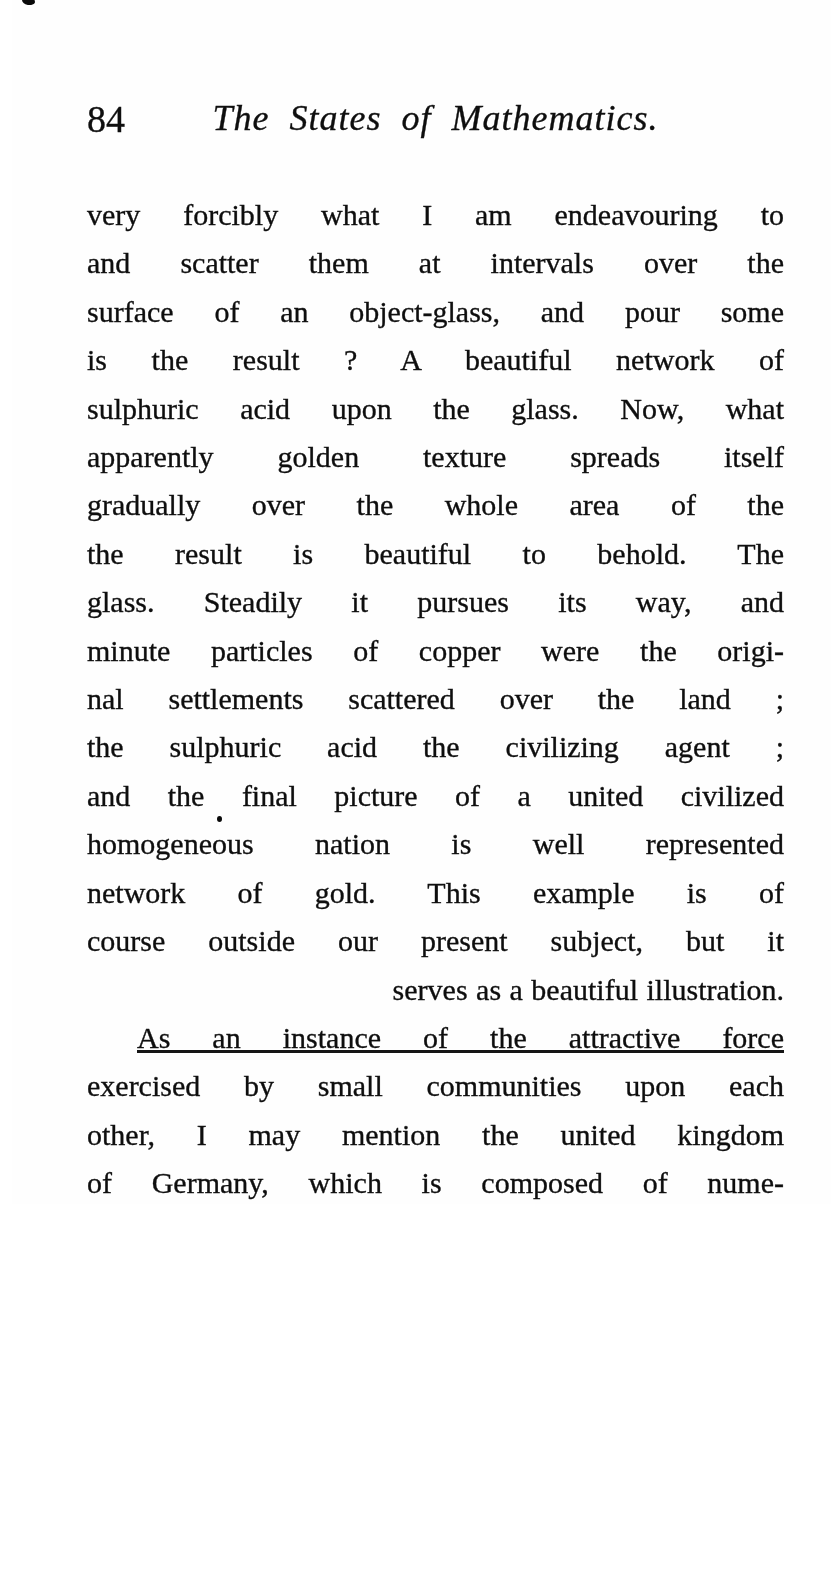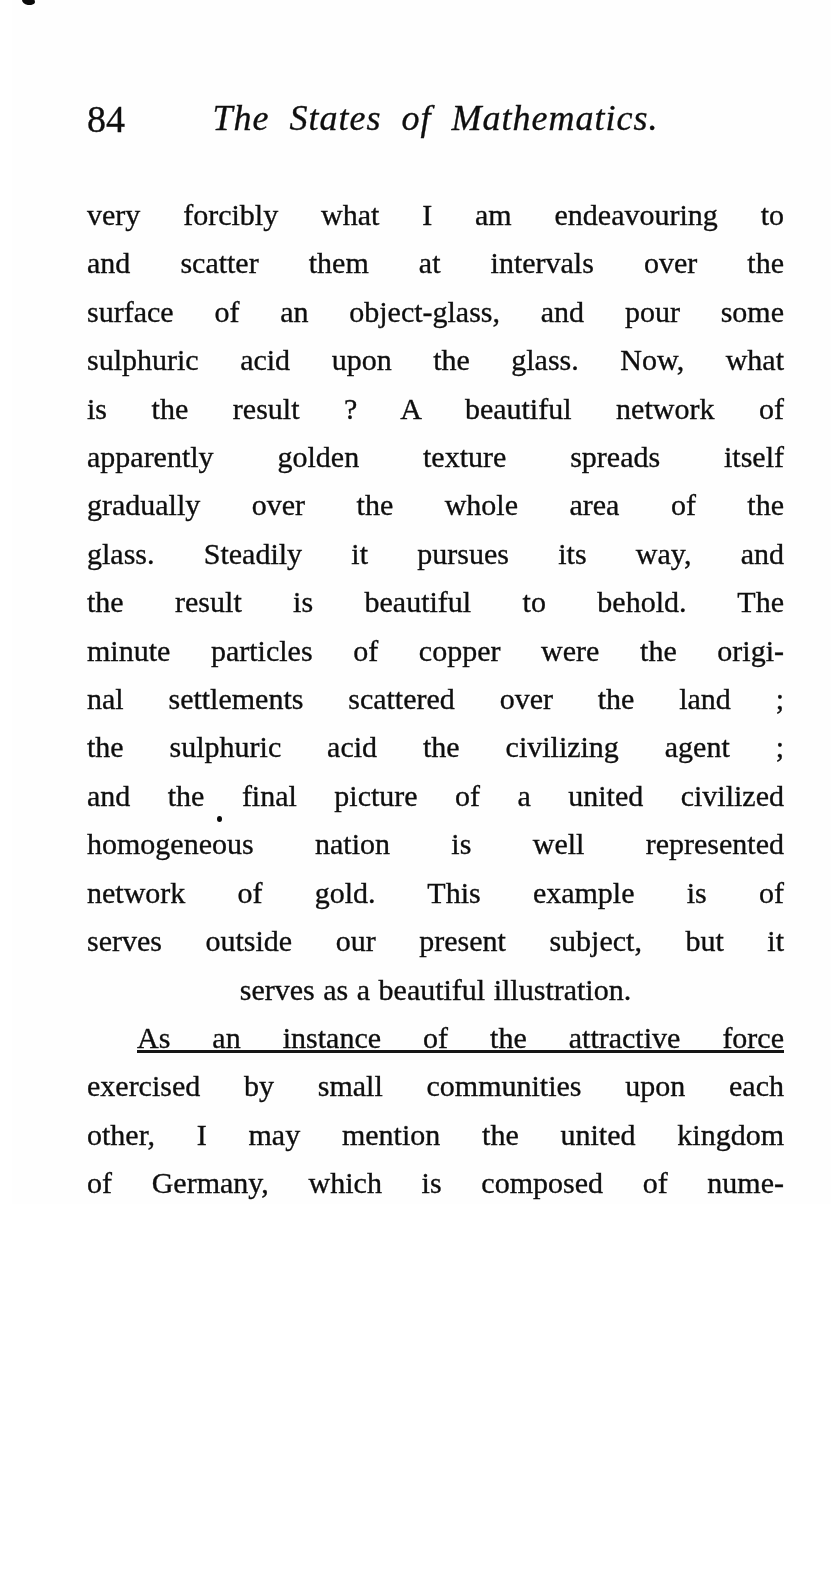--- a/index.html
+++ b/index.html
@@ -49,21 +49,21 @@
     width: 697px;
     font-size: 30px;
     line-height: 48.4px;
   }
   .line {
     text-align: justify;
     text-align-last: justify;
     word-spacing: 1px;
   }
   .line.unjust {
-    text-align: center;
+    text-align: right;
     text-align-last: auto;
   }
   .line.indent {
     text-indent: 50px;
     text-decoration: underline;
   }
   .speck {
     position: absolute;
     background: #0a0a0a;
     border-radius: 50%;
@@ -91,33 +91,33 @@
 
   <header class="running-head">
     <span class="pagenum">84</span>
     <span class="running-title">The States of Mathematics.</span>
   </header>
 
   <main class="body-text">
       <div class="line">very forcibly what I am endeavouring to</div>
       <div class="line">and scatter them at intervals over the</div>
       <div class="line">surface of an object-glass, and pour some</div>
+      <div class="line">is the result ?  A beautiful network of</div>
       <div class="line">sulphuric acid upon the glass.  Now, what</div>
-      <div class="line">is the result ?  A beautiful network of</div>
       <div class="line">apparently golden texture spreads itself</div>
       <div class="line">gradually over the whole area of the</div>
+      <div class="line">the result is beautiful to behold.  The</div>
       <div class="line">glass.  Steadily it pursues its way, and</div>
-      <div class="line">the result is beautiful to behold.  The</div>
       <div class="line">minute particles of copper were the origi-</div>
       <div class="line">nal settlements scattered over the land ;</div>
       <div class="line">the sulphuric acid the civilizing agent ;</div>
       <div class="line">and the final picture of a united civilized</div>
       <div class="line">homogeneous nation is well represented</div>
       <div class="line">network of gold.  This example is of</div>
-      <div class="line">serves outside our present subject, but it</div>
+      <div class="line">course outside our present subject, but it</div>
       <div class="line unjust">serves as a beautiful illustration.</div>
       <div class="line indent">As an instance of the attractive force</div>
       <div class="line">exercised by small communities upon each</div>
       <div class="line">other, I may mention the united kingdom</div>
       <div class="line">of Germany, which is composed of nume-</div>
       <div class="line">been drawn together by the power of</div>
     </main>
 
   <span class="speck speck-settlements"></span>
 

